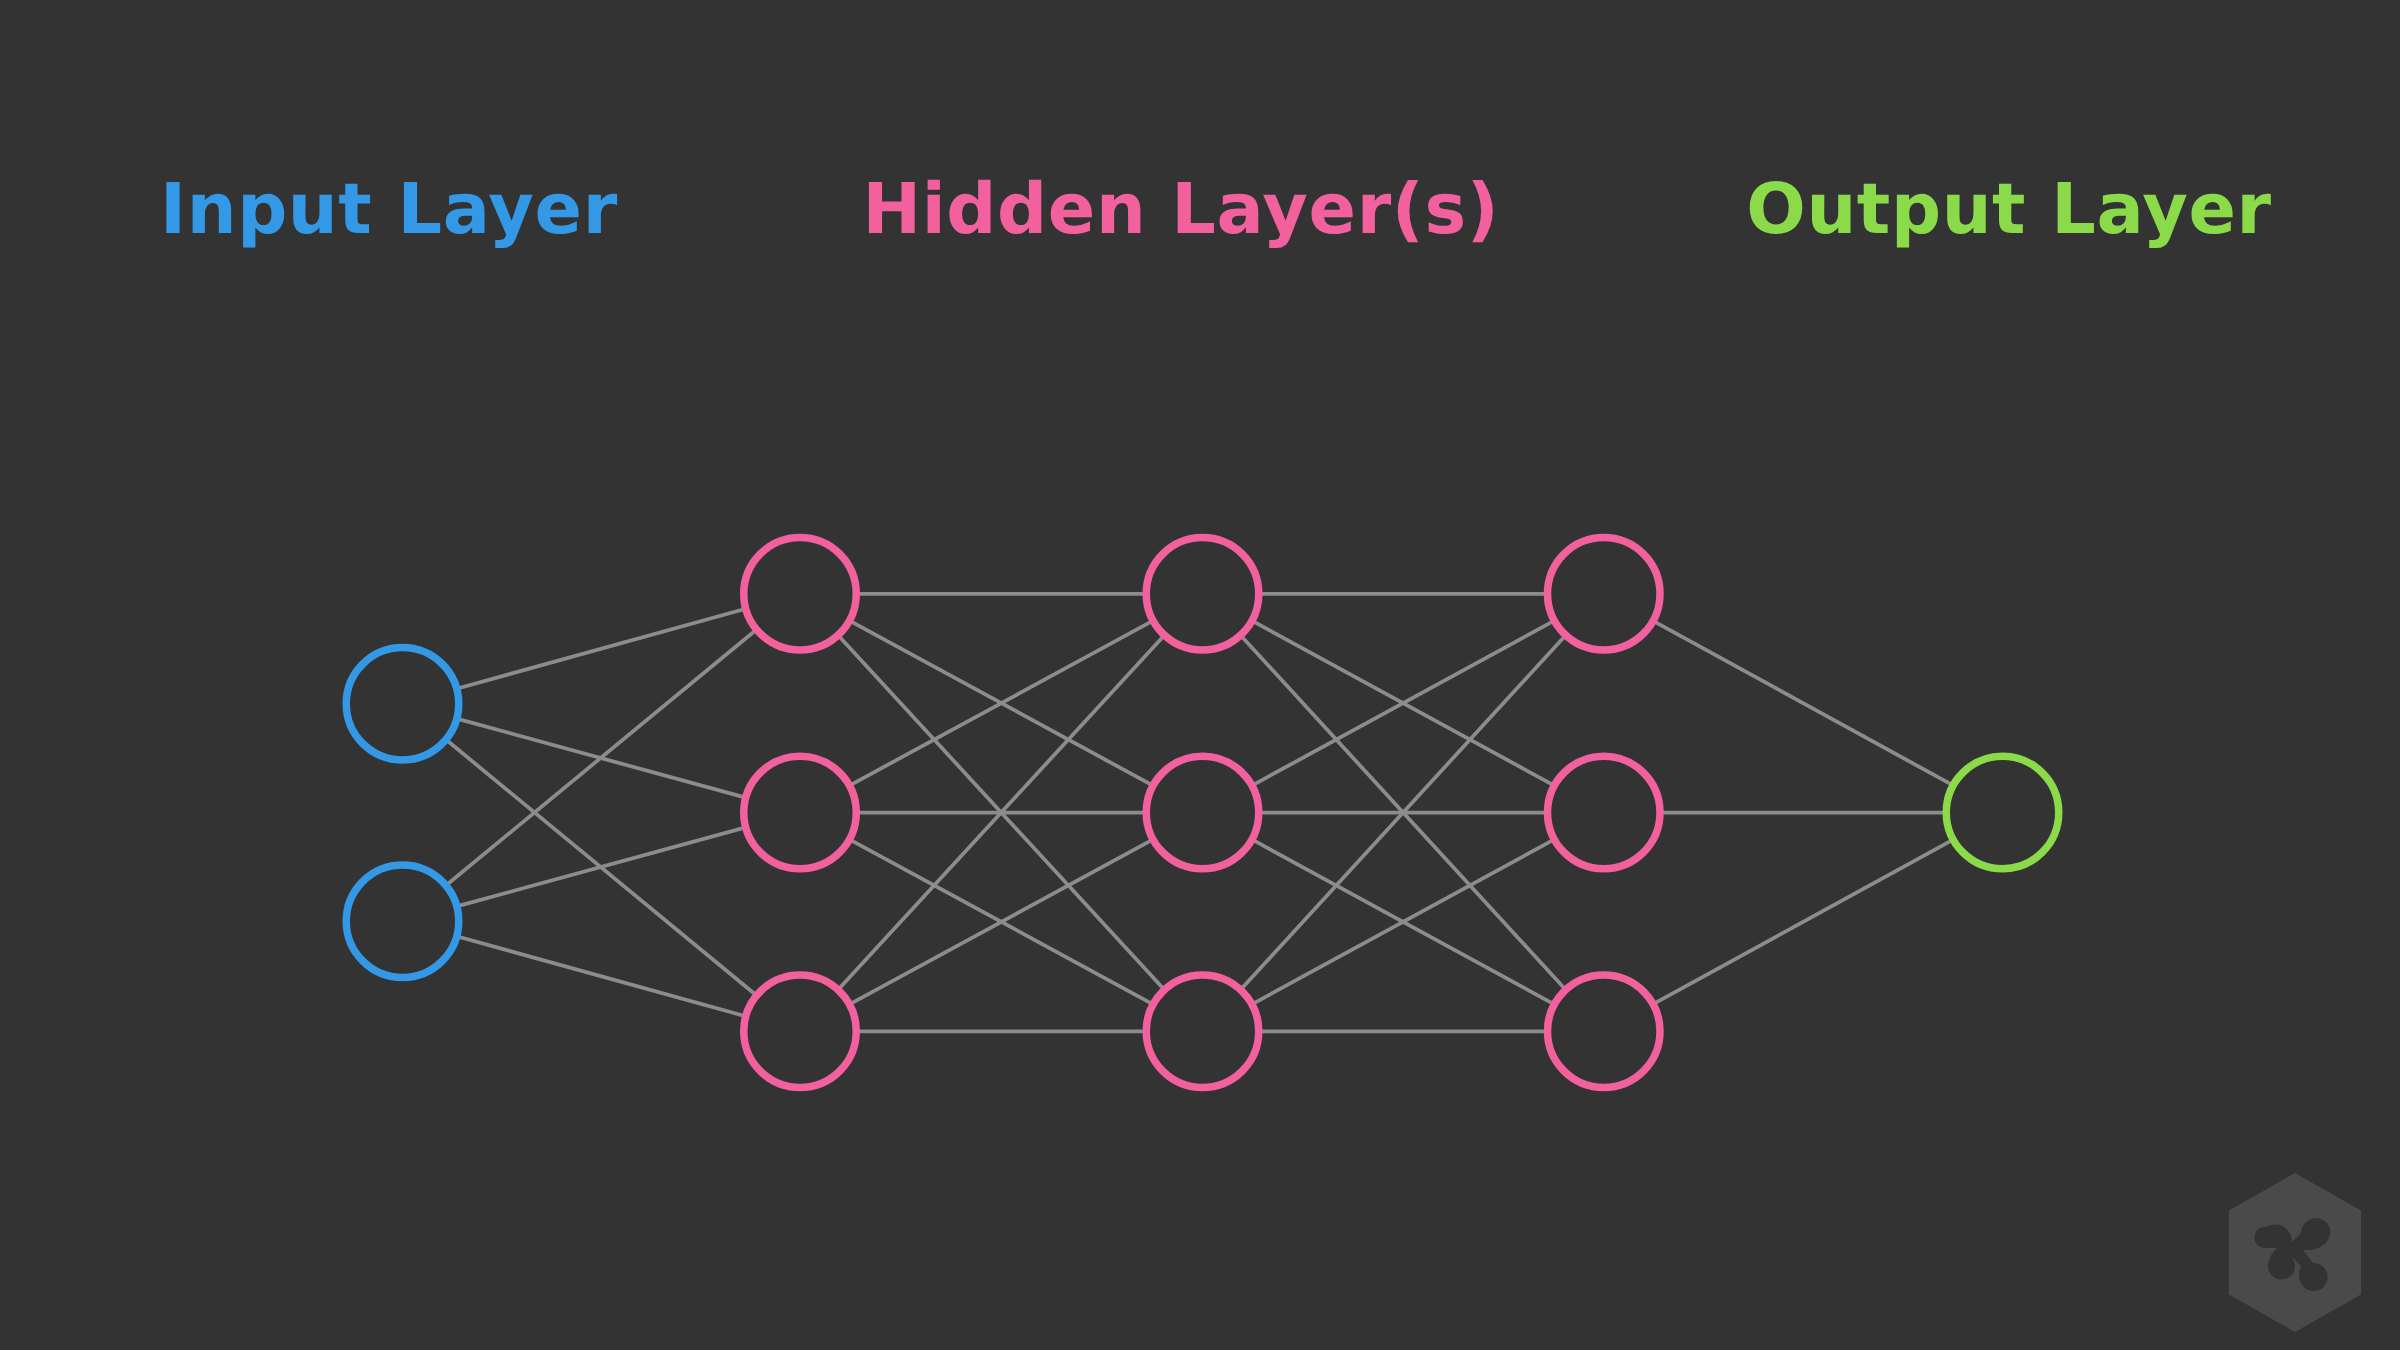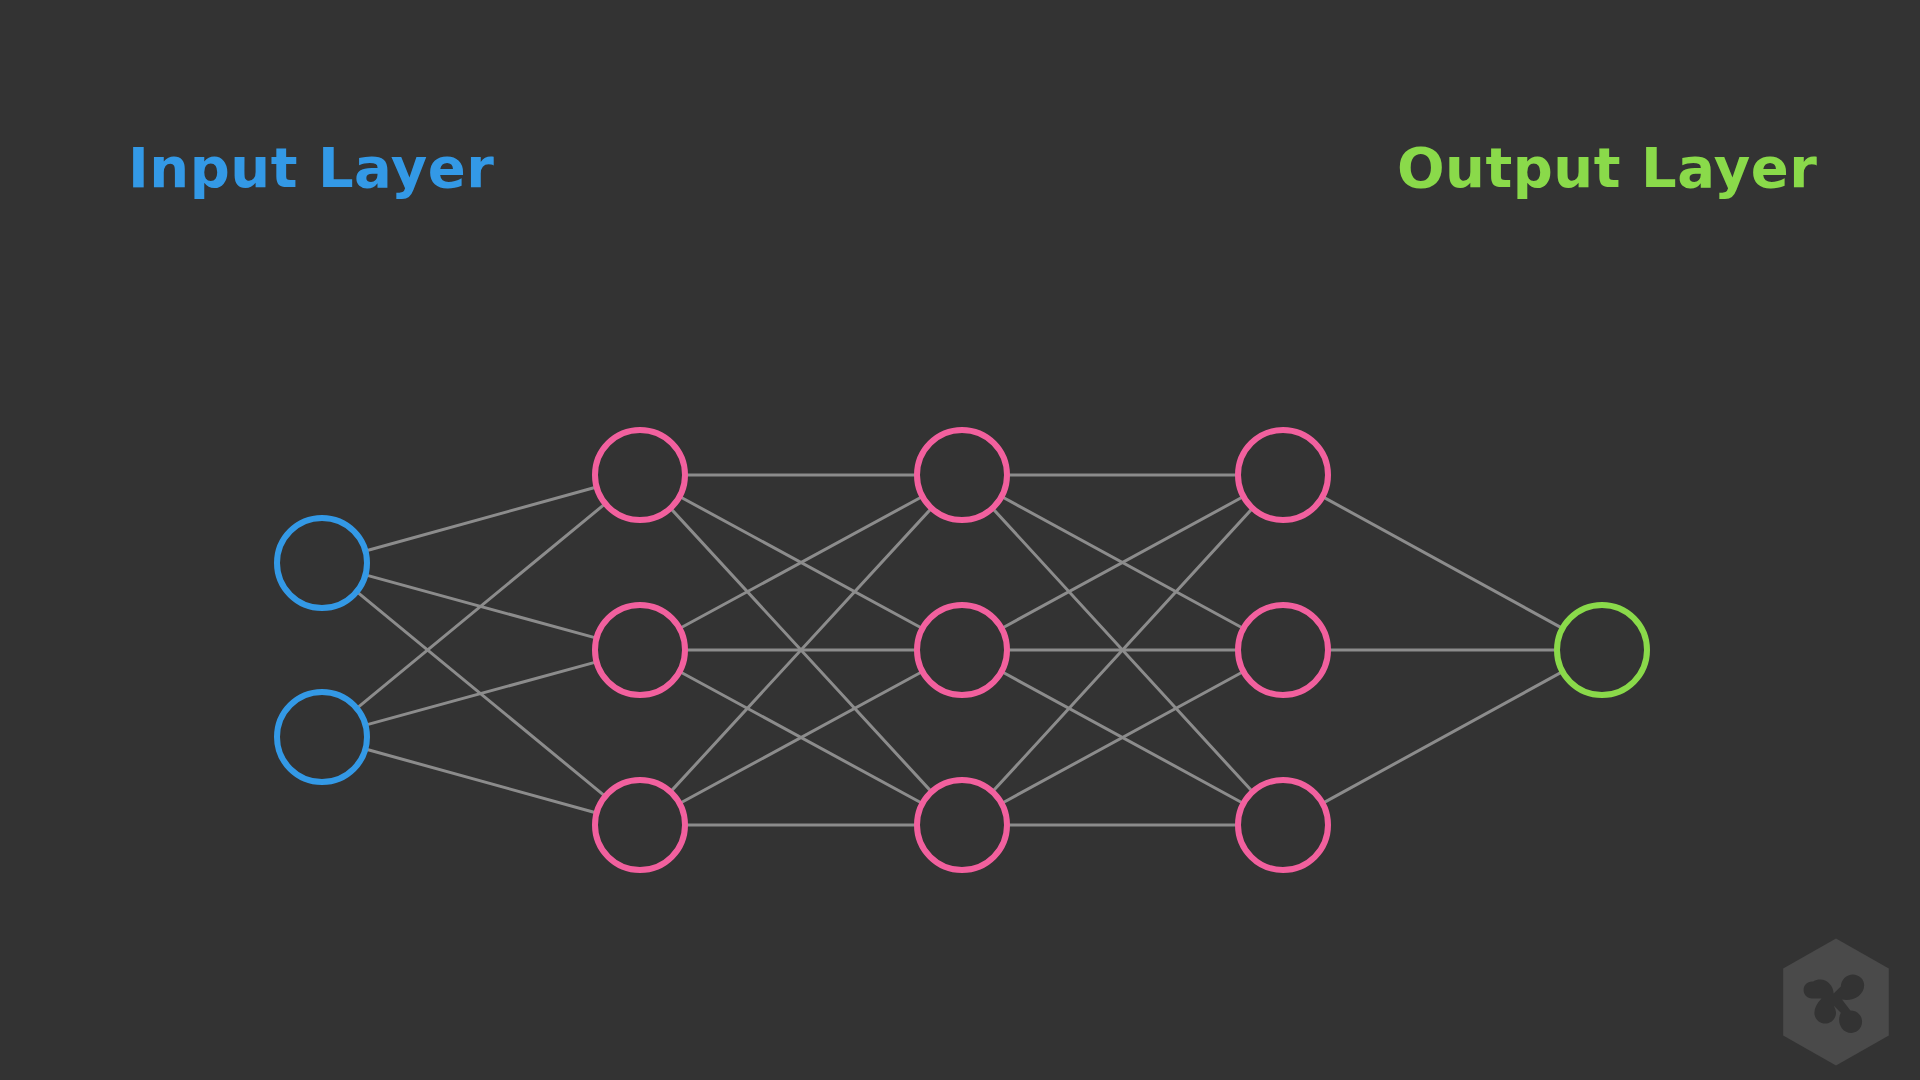--- a/index.html
+++ b/index.html
@@ -98,20 +98,21 @@
         <circle cx="962" cy="825" r="45" fill="#333333" stroke="#f2609e" stroke-width="6"></circle>
         <circle cx="1283" cy="475" r="45" fill="#333333" stroke="#f2609e" stroke-width="6"></circle>
         <circle cx="1283" cy="650" r="45" fill="#333333" stroke="#f2609e" stroke-width="6"></circle>
         <circle cx="1283" cy="825" r="45" fill="#333333" stroke="#f2609e" stroke-width="6"></circle>
         <circle cx="1602" cy="650" r="45" fill="#333333" stroke="#8ada4a" stroke-width="6"></circle>
       </g>
   </svg>
 
   <div class="layer-label" id="label-input" style="color: rgb(51, 153, 230);">Input Layer</div>
 
+  <div class="layer-label" id="label-hidden" style="color: rgb(242, 96, 158);">Hidden Layer(s)</div>
 
   <div class="layer-label" id="label-output" style="color: rgb(138, 218, 74); margin-left: 12px;">Output Layer</div>
 
   <svg id="watermark" viewBox="0 0 100 110" xmlns="http://www.w3.org/2000/svg">
     <path d="M50 2 L94 27 L94 83 L50 108 L6 83 L6 27 Z" fill="#4a4a4a"></path>
     <path d="M30 38
              C26 38 23 41 23 45
              C23 49 26 52 30 52
              L38 52
              C34 56 32 60 32 64

